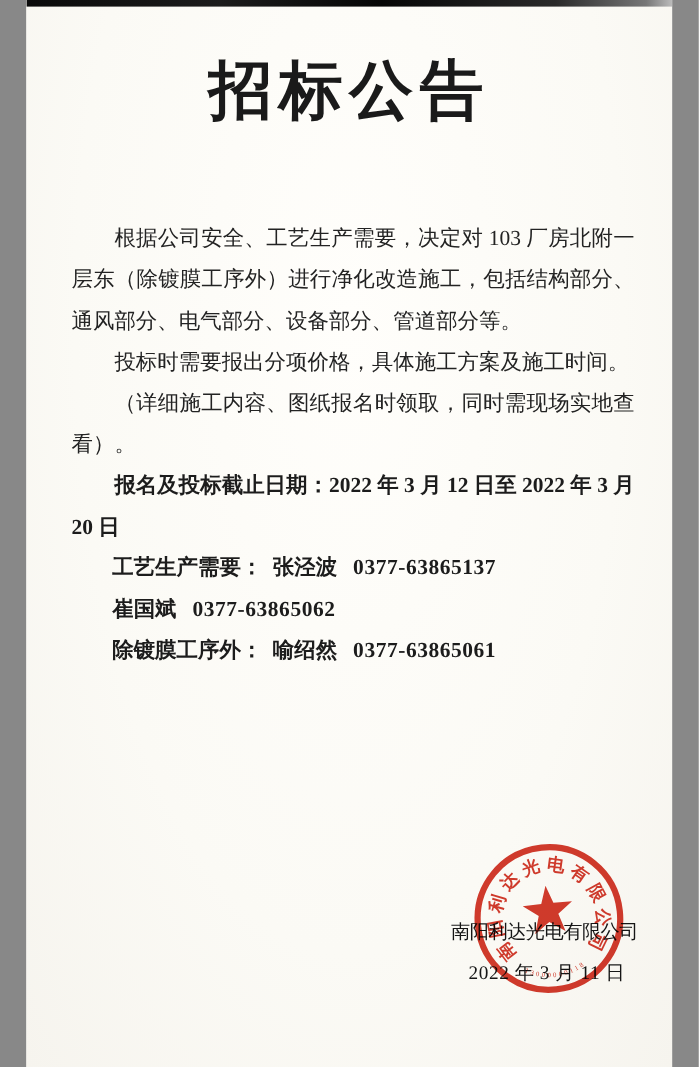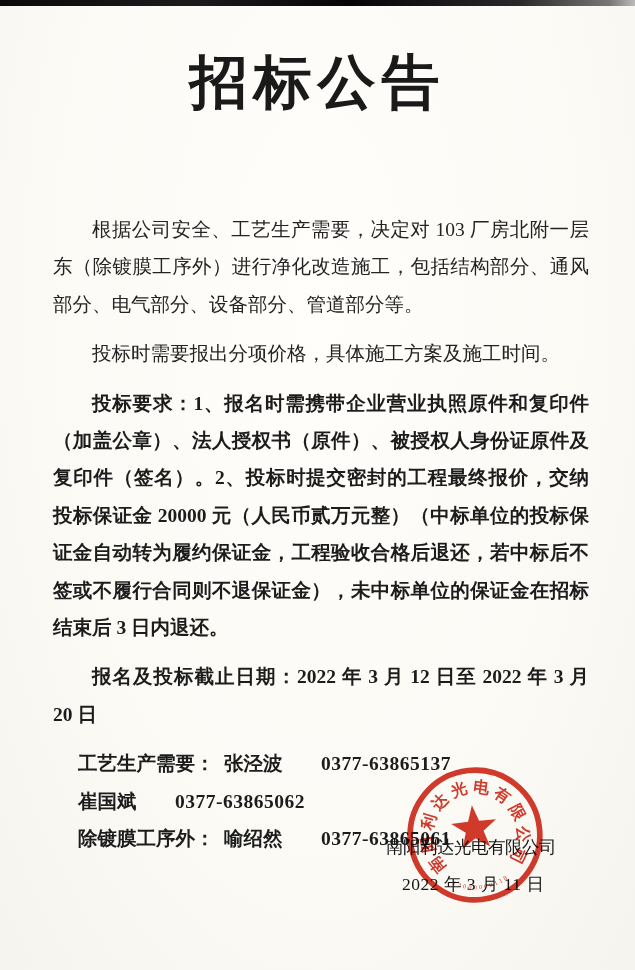--- a/index.html
+++ b/index.html
@@ -1,18 +1,18 @@
 <!DOCTYPE html>
 <html><head>
 <meta charset="utf-8">
 <style>
   html,body{margin:0;padding:0;background:#888;}
   .page{
     position:relative;
-    width:635px;height:970px;
+    width:587px;height:970px;
     margin:0 auto;
     background:#fcfbf7;
     background-image:radial-gradient(ellipse at 50% 30%, #fffefb 0%, #fbfaf5 60%, #f6f4ee 100%);
     overflow:hidden;
     font-family:"Liberation Serif","DejaVu Serif",serif;
     color:#232323;
   }
   .scan-edge{
     position:absolute;top:0;left:0;width:100%;height:6px;
     background:linear-gradient(to right,#0a0a0a 0%,#1c1c1c 30%,#060606 55%,#2a2a2a 82%,#777 96%,#bbb 100%);
@@ -24,35 +24,35 @@
     font-weight:bold;
     letter-spacing:6px;
     color:#1a1a1a;
   }
   .body-text{
     position:absolute;top:199px;left:41px;right:34px;
     font-size:19.5px;
     line-height:37.4px;
   }
   .para{
-    margin:12px;
+    margin:0;
     text-indent:2em;
     text-align:justify;
   }
   .para.bold{font-weight:bold;color:#1c1c1c;}
   .contact-row{
     display:flex;
     padding-left:37px;
     font-weight:bold;
     line-height:37.4px;
     color:#1c1c1c;
   }
   .contact-label{width:146px;flex:0 0 auto;}
   .contact-name{width:73px;flex:0 0 auto;}
-  .contact-phone{letter-spacing:.5px;margin-left:24px;}
+  .contact-phone{letter-spacing:.5px;}
   .signature-company{
     position:absolute;top:835px;left:386px;
     font-size:17.5px;letter-spacing:-.5px;
     color:#161616;
   }
   .signature-date{
     position:absolute;top:872px;left:402px;
     font-size:17.5px;letter-spacing:.5px;
     color:#161616;
   }
@@ -70,21 +70,21 @@
 <div class="page">
 
   <div class="scan-edge"></div>
 
   <div class="doc-title">招标公告</div>
 
   <div class="body-text">
     <div id="paragraphs">
         <p class="para">根据公司安全、工艺生产需要，决定对 103 厂房北附一层东（除镀膜工序外）进行净化改造施工，包括结构部分、通风部分、电气部分、设备部分、管道部分等。</p>
         <p class="para">投标时需要报出分项价格，具体施工方案及施工时间。</p>
-        <p class="para bold">投标要求：1、报名时需携带企业营业执照原件和复印件（加盖公章）、法人授权书（原件）、被授权人身份证原件及复印件（签名）。2、投标时提交密封的工程最终报价，交纳投标保证金 20000 元（人民币贰万元整）（中标单位的投标保证金自动转为履约保证金，工程验收合格后退还，若中标后不签或不履行合同则不退保证金），未中标单位的保证金在招标结束后 3 日内退还。</p>
+        <p class="para">（详细施工内容、图纸报名时领取，同时需现场实地查看）。</p>
         <p class="para bold">报名及投标截止日期：2022 年 3 月  12 日至 2022 年 3 月 20 日</p>
       </div>
     <div id="contacts">
         <div class="contact-row">
           <span class="contact-label">工艺生产需要：</span>
           <span class="contact-name">张泾波</span>
           <span class="contact-phone">0377-63865137</span>
         </div>
         <div class="contact-row">
           <span class="contact-name">崔国斌</span>

